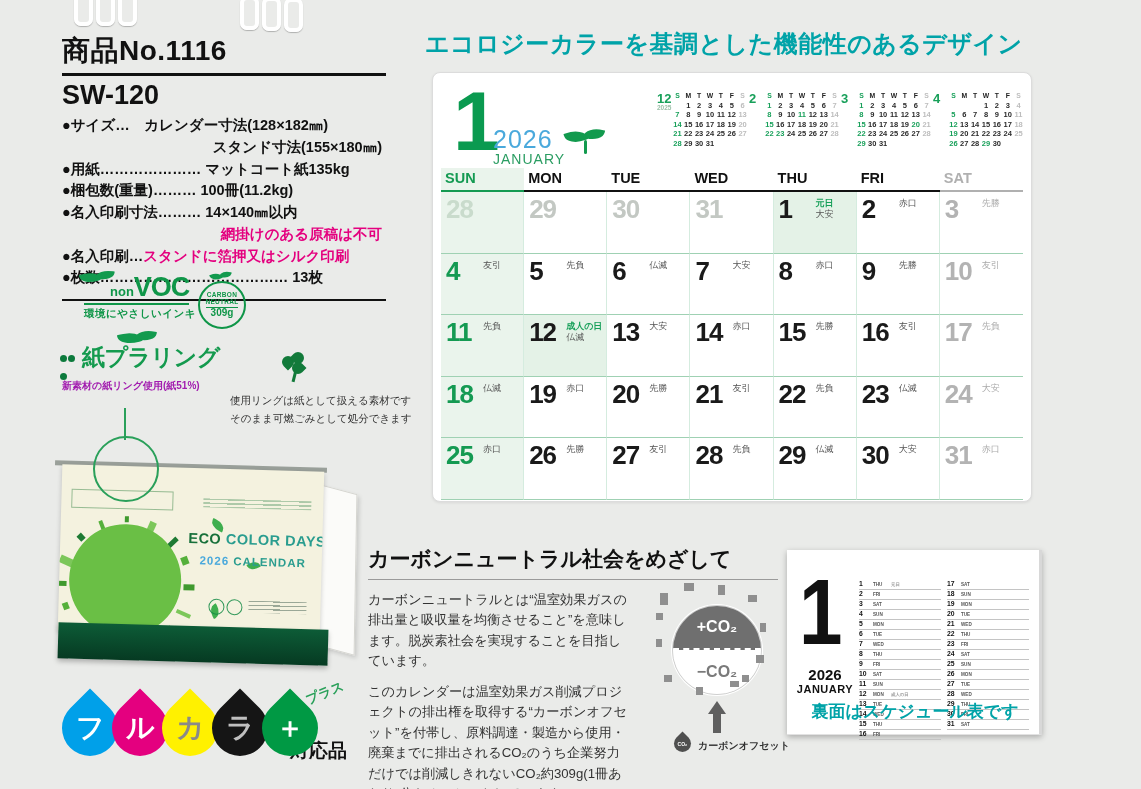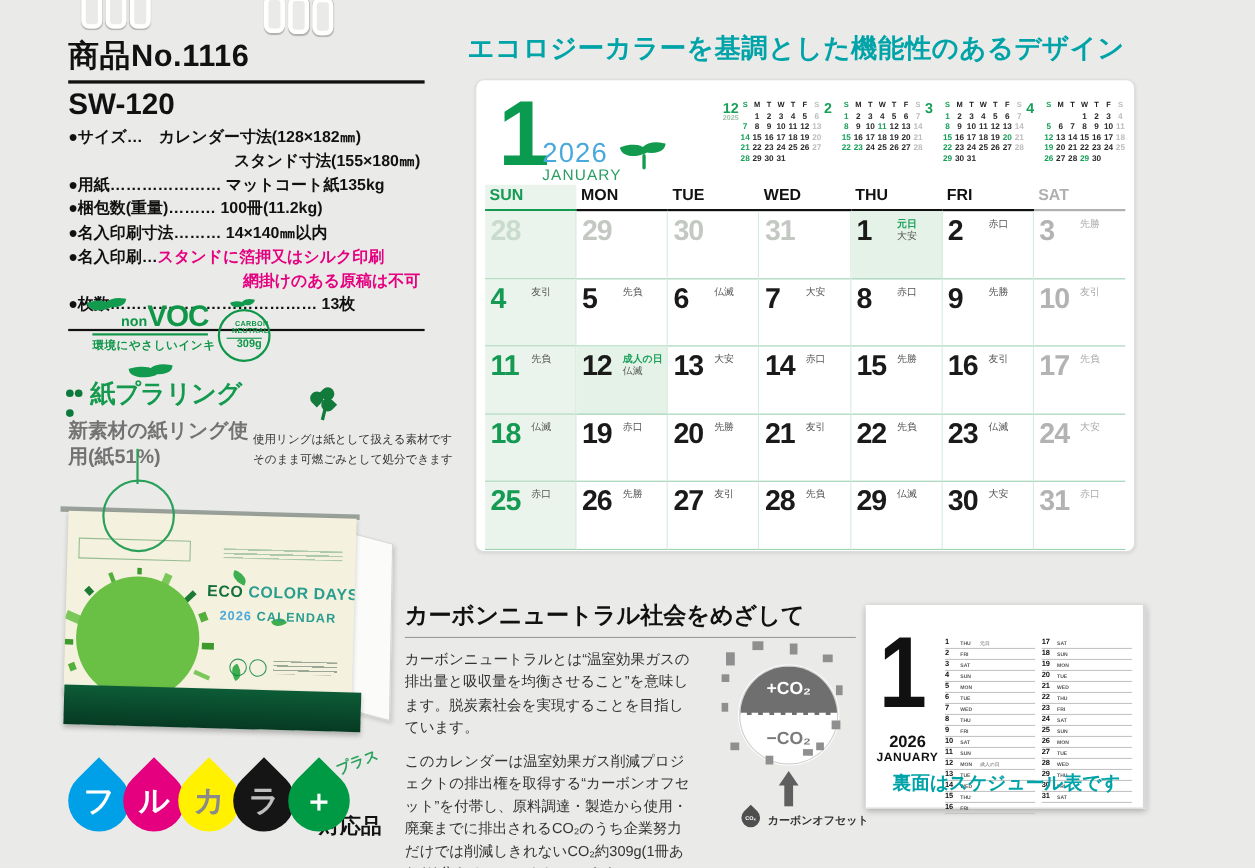--- a/index.html
+++ b/index.html
@@ -19,35 +19,35 @@
   
   .nonvoc{position:absolute;left:84px;top:272px;width:120px;}
   .nv-sprout{position:absolute;left:-4px;top:-2px;width:34px;height:22px;}
   .leaf{position:absolute;background:#129a4e;border-radius:2% 98% 10% 90%;}
   .nv-l1{width:20px;height:11px;left:0;top:2px;transform:rotate(-18deg);}
   .nv-l2{width:18px;height:10px;left:16px;top:0;transform:rotate(10deg) scaleX(-1);}
   .nv-text{color:#0f9648;font-weight:bold;border-bottom:2.5px solid #0f9648;display:inline-block;padding-left:26px;}
   .nv-non{font-size:13px;}
   .nv-voc{font-size:27px;letter-spacing:-1px;}
   .nv-sub{color:#0f9648;font-size:10.5px;font-weight:bold;margin-top:2px;letter-spacing:.5px;}
-  .cnlogo{position:absolute;left:196px;top:274px;width:52px;height:58px;color:#0f9648;text-align:right;}
+  .cnlogo{position:absolute;left:196px;top:274px;width:52px;height:58px;color:#0f9648;text-align:center;}
   .cn-leaves{position:absolute;left:14px;top:-3px;width:24px;height:10px;}
   .cn-circle{position:absolute;left:2px;top:7px;width:44px;height:44px;border:2px solid #0f9648;border-radius:50%;
              font-weight:bold;display:flex;flex-direction:column;justify-content:center;line-height:1.05;}
   .cn-s{font-size:6.5px;letter-spacing:.3px;}
   .cn-g{font-size:10px;border-top:1px solid #0f9648;margin:1px 6px 0;}
 
   .kamipla{position:absolute;left:62px;top:342px;width:180px;}
   .kp-sprout{position:absolute;left:52px;top:-12px;width:40px;height:20px;}
   .kp-l1{width:24px;height:12px;left:4px;top:2px;transform:rotate(-15deg);}
   .kp-l2{width:20px;height:11px;left:22px;top:0;transform:rotate(12deg) scaleX(-1);}
   .kp-dots{position:absolute;left:-2px;top:6px;width:22px;}
   .kp-dot{display:inline-block;width:7px;height:7px;border-radius:50%;background:#0c7a3c;margin-right:1px;}
   .kp-name{color:#149a4e;font-size:23px;font-weight:bold;padding-left:20px;letter-spacing:-.5px;}
-  .kp-sub{font-size:18px;font-weight:bold;margin-top:6px;color:#737373;}
+  .kp-sub{font-size:10px;font-weight:bold;margin-top:6px;color:#a21caf;}
 
   .biomass{position:absolute;left:230px;top:352px;width:170px;}
   .bm-icon{position:relative;width:26px;height:32px;margin-left:52px;}
   .bm-leafa,.bm-leafb,.bm-leafc{position:absolute;width:12px;height:12px;background:#127a3a;border-radius:50% 50% 0 50%;}
   .bm-leafa{left:0;top:4px;transform:rotate(45deg);}
   .bm-leafb{left:10px;top:0;transform:rotate(135deg);}
   .bm-leafc{left:10px;top:10px;transform:rotate(-45deg);}
   .bm-stem{position:absolute;left:11px;top:18px;width:3px;height:12px;background:#127a3a;transform:rotate(14deg);}
   .bm-note{font-size:10.5px;color:#333;line-height:1.7;margin-top:8px;white-space:nowrap;}
 
@@ -169,22 +169,22 @@
 
   <div class="prod">
     <div class="prod-no">商品No.1116</div>
     <div class="prod-code">SW-120</div>
     <div class="spec" id="spec-list">
         <div class="spec-line"><span>●サイズ…　カレンダー寸法(128×182㎜)</span></div>
         <div class="spec-line right"><span>スタンド寸法(155×180㎜)</span></div>
         <div class="spec-line"><span>●用紙………………… マットコート紙135kg</span></div>
         <div class="spec-line"><span>●梱包数(重量)……… 100冊(11.2kg)</span></div>
         <div class="spec-line"><span>●名入印刷寸法……… 14×140㎜以内</span></div>
+        <div class="spec-line right"><span class="magenta">網掛けのある原稿は不可</span></div>
         <div class="spec-line"><span>●名入印刷…</span><span class="magenta">スタンドに箔押又はシルク印刷</span></div>
-        <div class="spec-line right"><span class="magenta">網掛けのある原稿は不可</span></div>
         <div class="spec-line"><span>●枚数………………………………… 13枚</span></div>
       </div>
   </div>
 
   <div class="nonvoc">
     <div class="nv-sprout">
         <div class="leaf nv-l1"></div>
         <div class="leaf nv-l2"></div>
       </div>
     <div class="nv-text"><span class="nv-non">non</span><span class="nv-voc">VOC</span></div>

